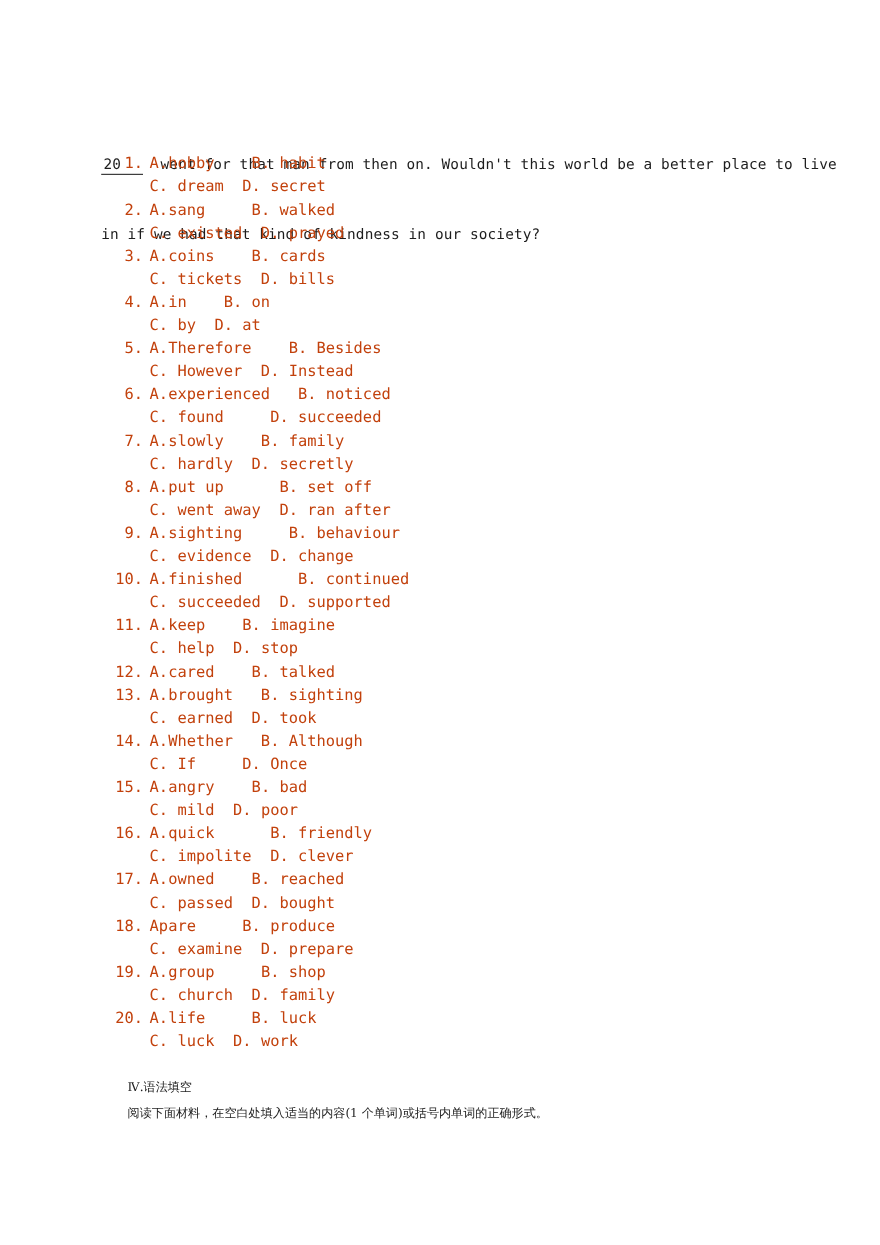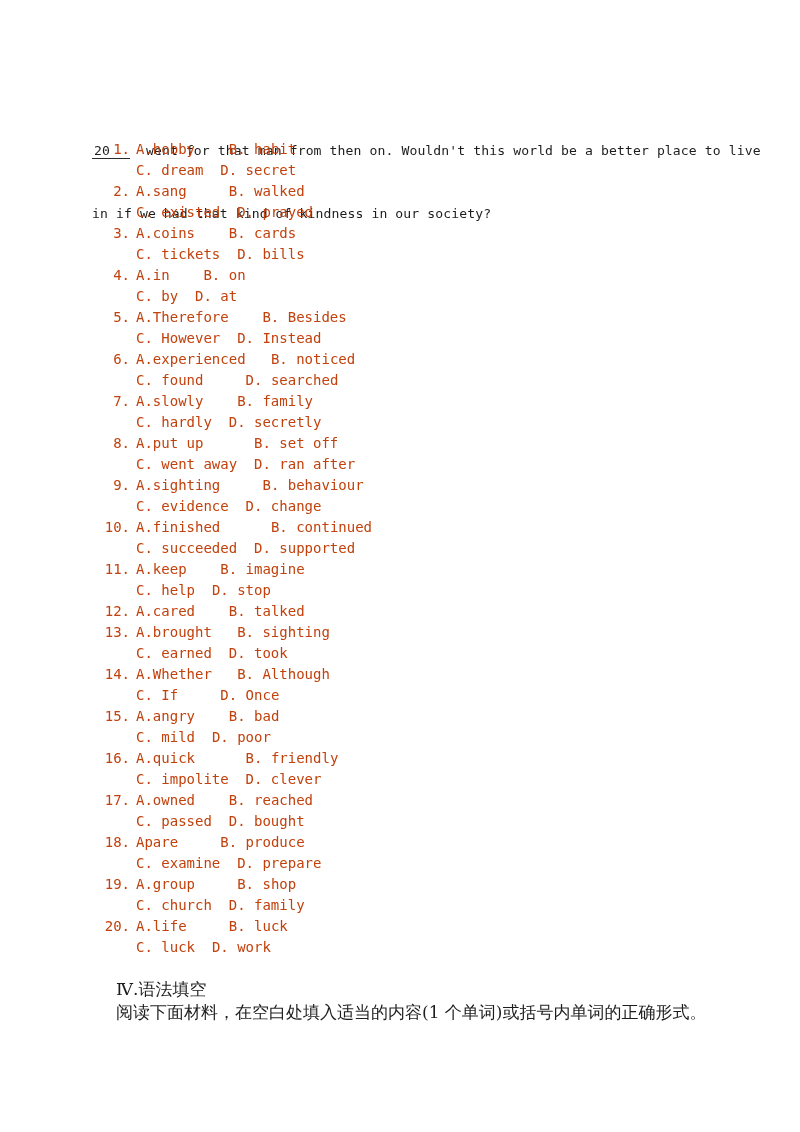--- a/index.html
+++ b/index.html
@@ -85,21 +85,21 @@
     width: 44px;
   }
 
   
   .cjk-section {
     position: absolute;
     left: 116px;
     top: 978px;
     width: 640px;
     font-family: "DejaVu Serif", "Liberation Serif", serif;
-    font-size: 17px;
+    font-size: 11px;
     line-height: 22.5px;
     color: #1d1d1d;
   }
   .cjk-line {
     display: block;
     white-space: pre;
   }
   .sect-num {
     font-family: "DejaVu Serif", "Liberation Serif", serif;
   }
@@ -130,21 +130,21 @@
       <div class="opt-item">
         <div class="opt-row"><span class="opt-num">4.</span><span class="opt-a">A.in</span><span>    </span><span>B. on</span></div>
         <div class="opt-row"><span class="opt-c-pad"> </span><span class="opt-c">C. by</span><span>  </span><span>D. at</span></div>
       </div>
       <div class="opt-item">
         <div class="opt-row"><span class="opt-num">5.</span><span class="opt-a">A.Therefore</span><span>    </span><span>B. Besides</span></div>
         <div class="opt-row"><span class="opt-c-pad">  </span><span class="opt-c">C. However</span><span>  </span><span>D. Instead</span></div>
       </div>
       <div class="opt-item">
         <div class="opt-row"><span class="opt-num">6.</span><span class="opt-a">A.experienced</span><span>   </span><span>B. noticed</span></div>
-        <div class="opt-row"><span class="opt-c-pad">  </span><span class="opt-c">C. found</span><span>     </span><span>D. searched</span></div>
+        <div class="opt-row"><span class="opt-c-pad">  </span><span class="opt-c">C. found</span><span>     </span><span>D. succeeded</span></div>
       </div>
       <div class="opt-item">
         <div class="opt-row"><span class="opt-num">7.</span><span class="opt-a">A.slowly</span><span>    </span><span>B. family</span></div>
         <div class="opt-row"><span class="opt-c-pad">  </span><span class="opt-c">C. hardly</span><span>  </span><span>D. secretly</span></div>
       </div>
       <div class="opt-item">
         <div class="opt-row"><span class="opt-num">8.</span><span class="opt-a">A.put up</span><span>      </span><span>B. set off</span></div>
         <div class="opt-row"><span class="opt-c-pad">  </span><span class="opt-c">C. went away</span><span>  </span><span>D. ran after</span></div>
       </div>
       <div class="opt-item">

